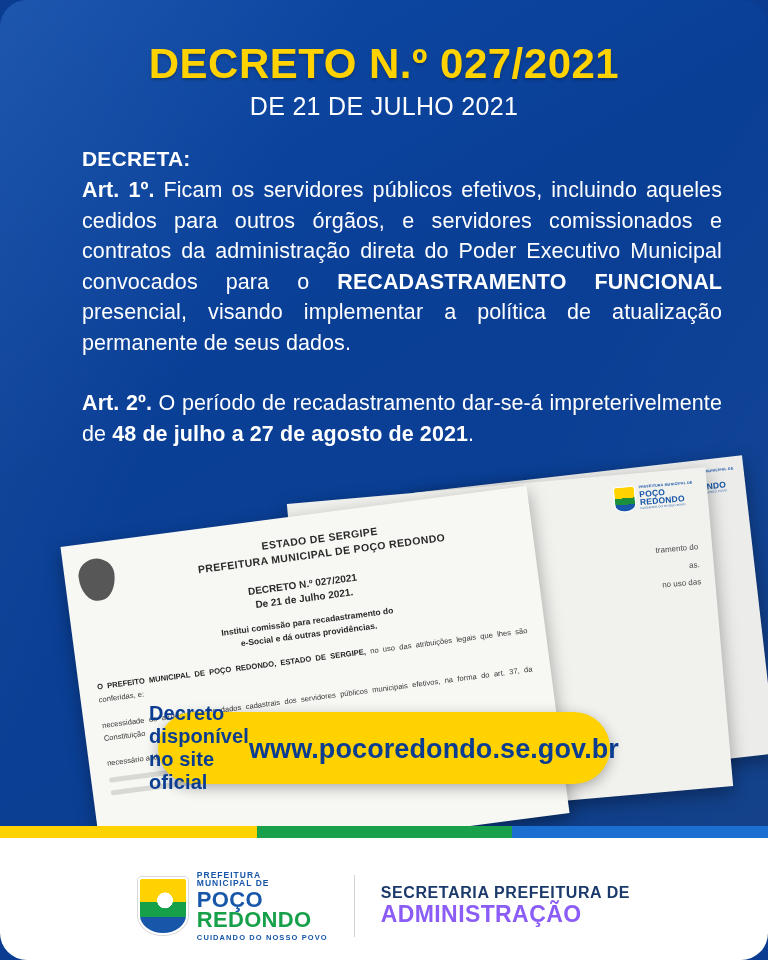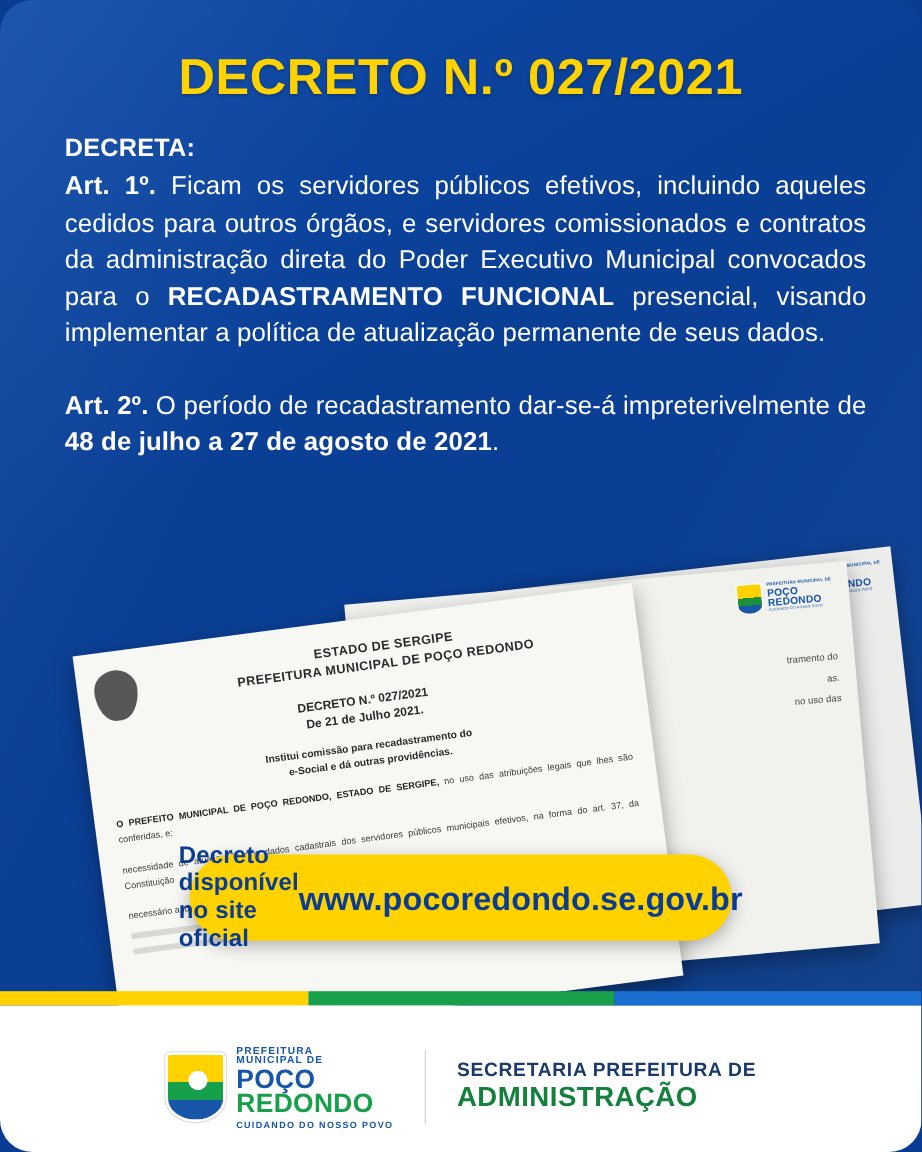--- a/index.html
+++ b/index.html
@@ -49,21 +49,21 @@
     font-size: 25px;
     font-weight: normal;
     margin-top: 6px;
     letter-spacing: 0.3px;
   }
 
   
   .content {
     position: relative;
     z-index: 3;
-    padding: 26px 46px 0 54px;
+    padding: 26px 46px 0 82px;
     color: #ffffff;
   }
   .decreta {
     font-size: 21px;
     font-weight: bold;
     margin-bottom: 4px;
     letter-spacing: 0.2px;
   }
   .article {
     font-size: 21.5px;
@@ -289,29 +289,30 @@
   .bt-3 { font-size: 22px; font-weight: bold; color: #17a04a; letter-spacing: .3px; margin-top: -3px;}
   .bt-4 { font-size: 7.5px; font-weight: bold; color: #1756a8; letter-spacing: 1.1px; margin-top: 2px;}
 
   .divider {
     width: 1px;
     height: 62px;
     background: #d3d3d3;
   }
   .secretaria { line-height: 1.12; }
   .sec-1 { font-size: 16px; font-weight: bold; color: #1b3a6b; letter-spacing: .6px; }
-  .sec-2 { font-size: 23px; font-weight: bold; color: #15803d; letter-spacing: .4px; }
+  .sec-2 { font-size: 23px; font-weight: bold; color: #8b5cf6; letter-spacing: .4px; }
 </style>
 </head>
 <body>
 
 <div class="poster">
 
   <div class="header">
     <div class="decree-title">DECRETO N.º 027/2021</div>
+    <div class="decree-subtitle">DE 21 DE JULHO 2021</div>
   </div>
 
   <div class="content">
     <div class="decreta">DECRETA:</div>
 
     <p class="article">
       <b>Art. 1º.</b><span> Ficam os servidores públicos efetivos, incluindo aqueles cedidos para outros órgãos, e servidores comissionados e contratos da administração direta do Poder Executivo Municipal convocados para o </span><b>RECADASTRAMENTO FUNCIONAL</b><span> presencial, visando implementar a política de atualização permanente de seus dados.</span>
     </p>
 
     <p class="article second">

